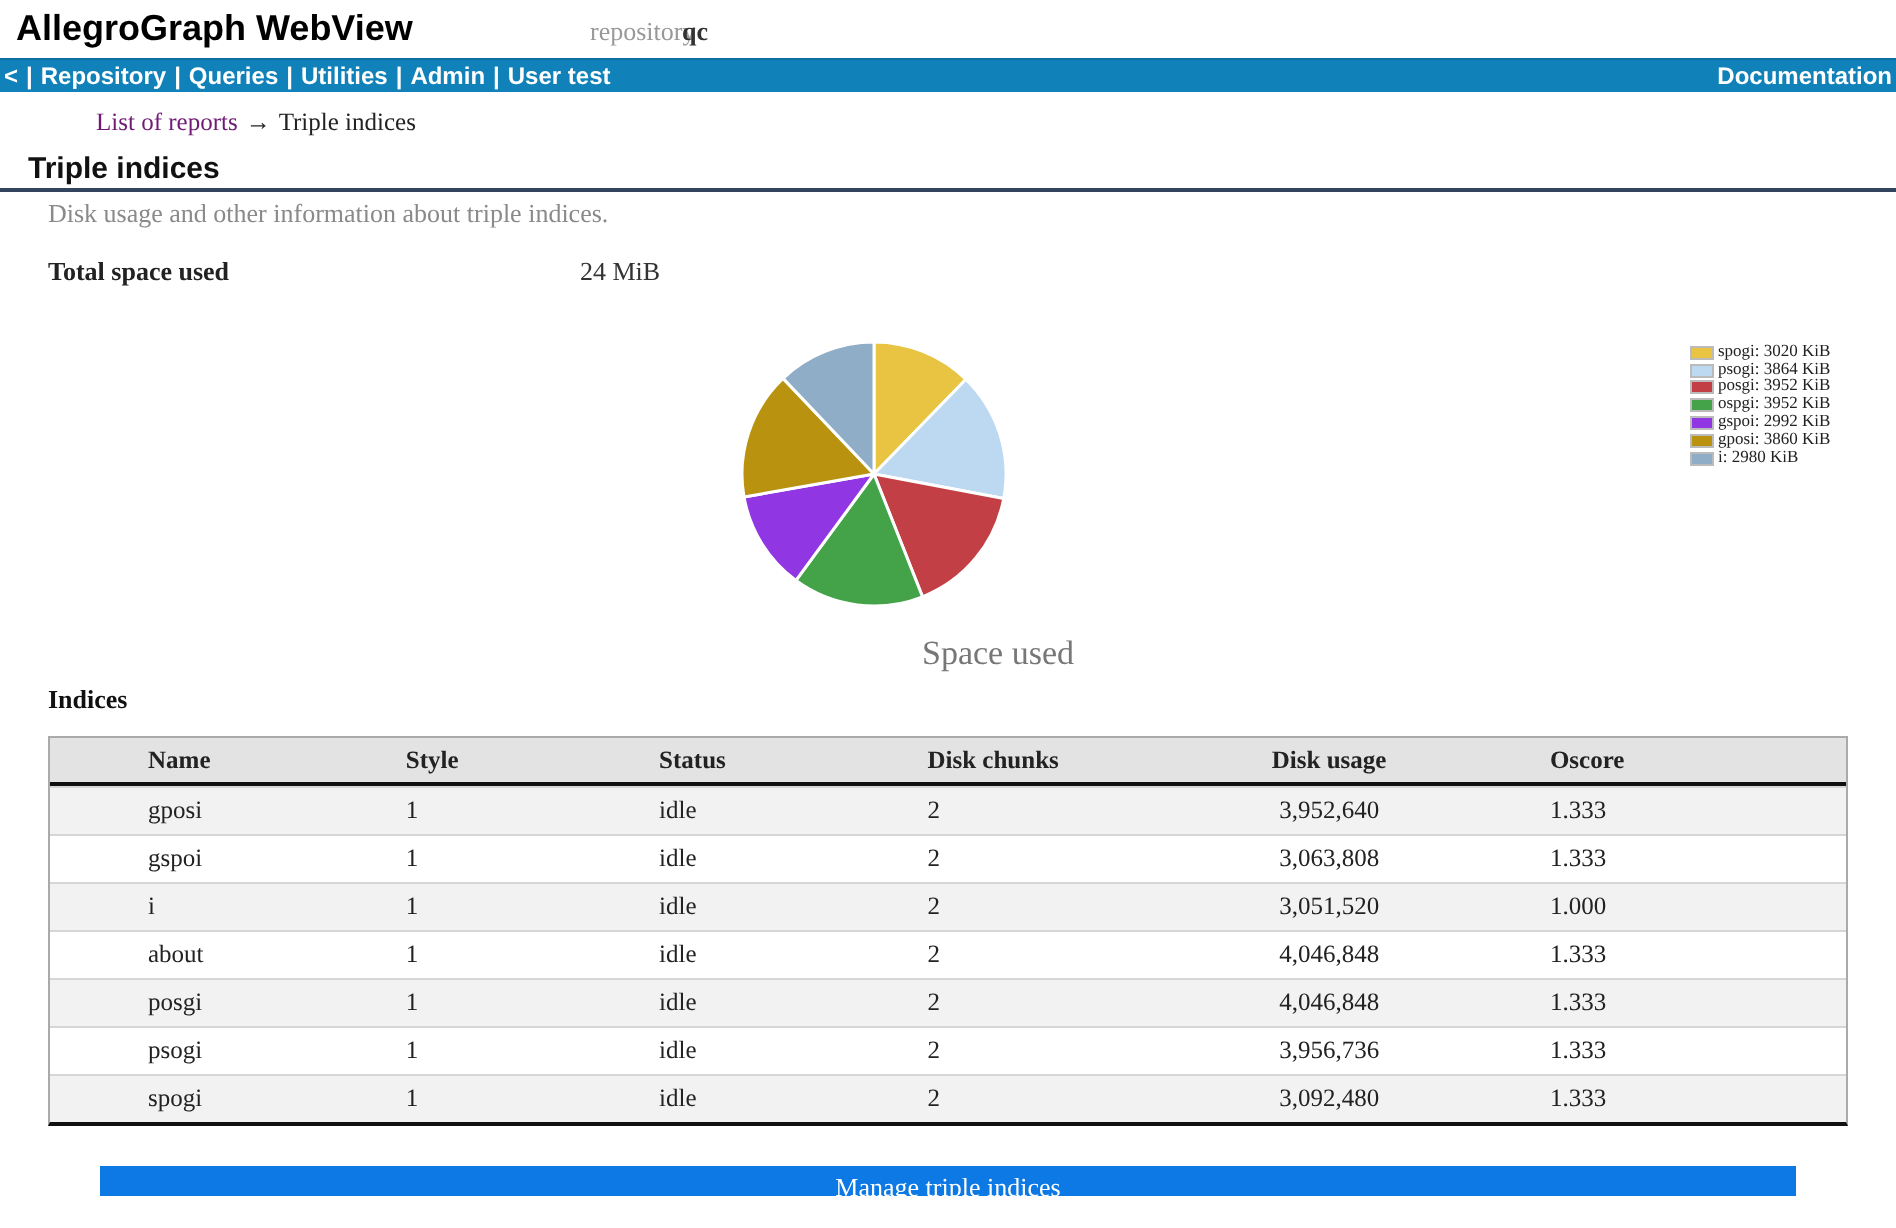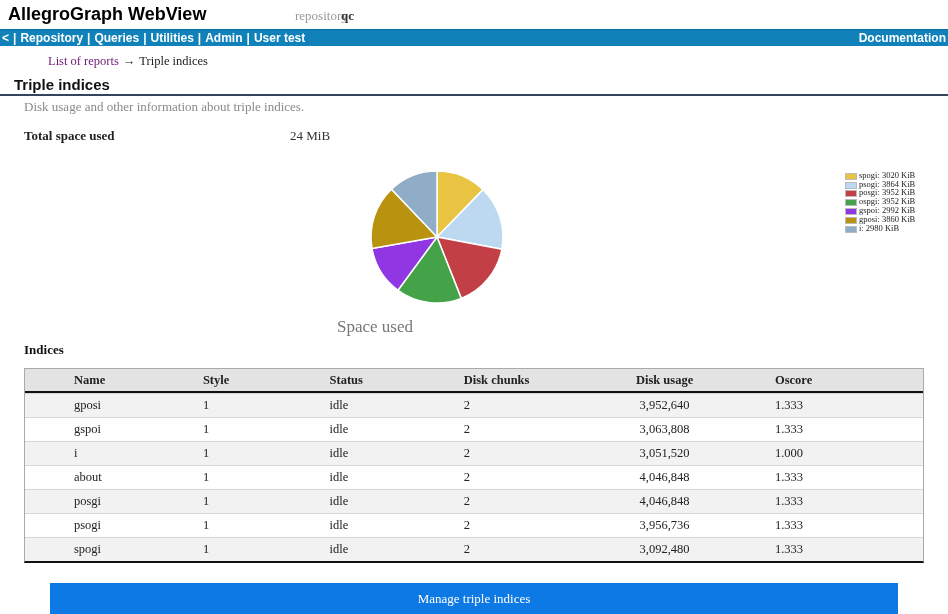--- a/index.html
+++ b/index.html
@@ -40,21 +40,21 @@
   .title-divider { position:absolute; left:0; top:94px; width:948px; border-bottom:2px solid #33455c; }
   .page-subtitle { position:absolute; left:24px; top:99px; font-size:13px; color:#8a8a8a; }
   
   .stats { position:absolute; left:24px; top:128px; width:500px; }
   .stat-row { position:relative; height:22px; }
   .stat-label { position:absolute; left:0; font-weight:bold; font-size:13px; color:#222; }
   .stat-value { position:absolute; left:266px; font-size:13px; color:#333; }
   
   .pie-wrap { position:absolute; left:362px; top:162px; width:150px; height:150px; }
   .chart-caption {
-    position:absolute; left:337px; top:317px; width:200px; text-align:left;
+    position:absolute; left:337px; top:317px; width:200px; text-align:right;
     font-size:17px; color:#777;
   }
   .chart-legend { position:absolute; left:845px; top:171px; }
   .legend-item { display:flex; align-items:flex-end; height:8.8px; }
   .legend-swatch { width:12px; height:7px; border:1px solid #bbb; margin-right:2px; flex:none; }
   .legend-label { font-size:8.5px; color:#222; white-space:nowrap; }
   
   .indices-label { position:absolute; left:24px; top:342px; font-weight:bold; font-size:13px; color:#111; }
   .indices-table {
     position:absolute; left:24px; top:368px; width:900px;
@@ -71,21 +71,21 @@
   .c-style  { width:117px; }
   .c-status { width:127px; }
   .c-chunks { width:134px; }
   .c-usage  { width:200px; text-align:center; padding-left:0; }
   .c-oscore { width:142px; text-align:left; padding-left:0; }
   .c-bar    { flex:1; display:flex; justify-content:flex-end; padding:0 6px 0 0; }
   .sort-asc { color:#8890d8; font-size:8px; margin-left:54px; vertical-align:2px; }
   .health-bar { width:28px; height:13px; background:#7de212; border:1.5px solid #1a1a1a; }
   
   .manage-btn {
-    position:absolute; left:50px; top:583px; width:848px; height:32px;
+    position:absolute; left:50px; top:583px; width:848px; height:15px;
     background:#0d79e4; color:#fff; border:none; cursor:pointer;
     font-family:"Liberation Serif", serif; font-size:13px; text-align:center; line-height:22px;
   }
 </style>
 </head>
 <body>
 
 <div class="app-header">
   <span class="app-title">AllegroGraph WebView</span>
   <span class="repo-label">repository</span>

